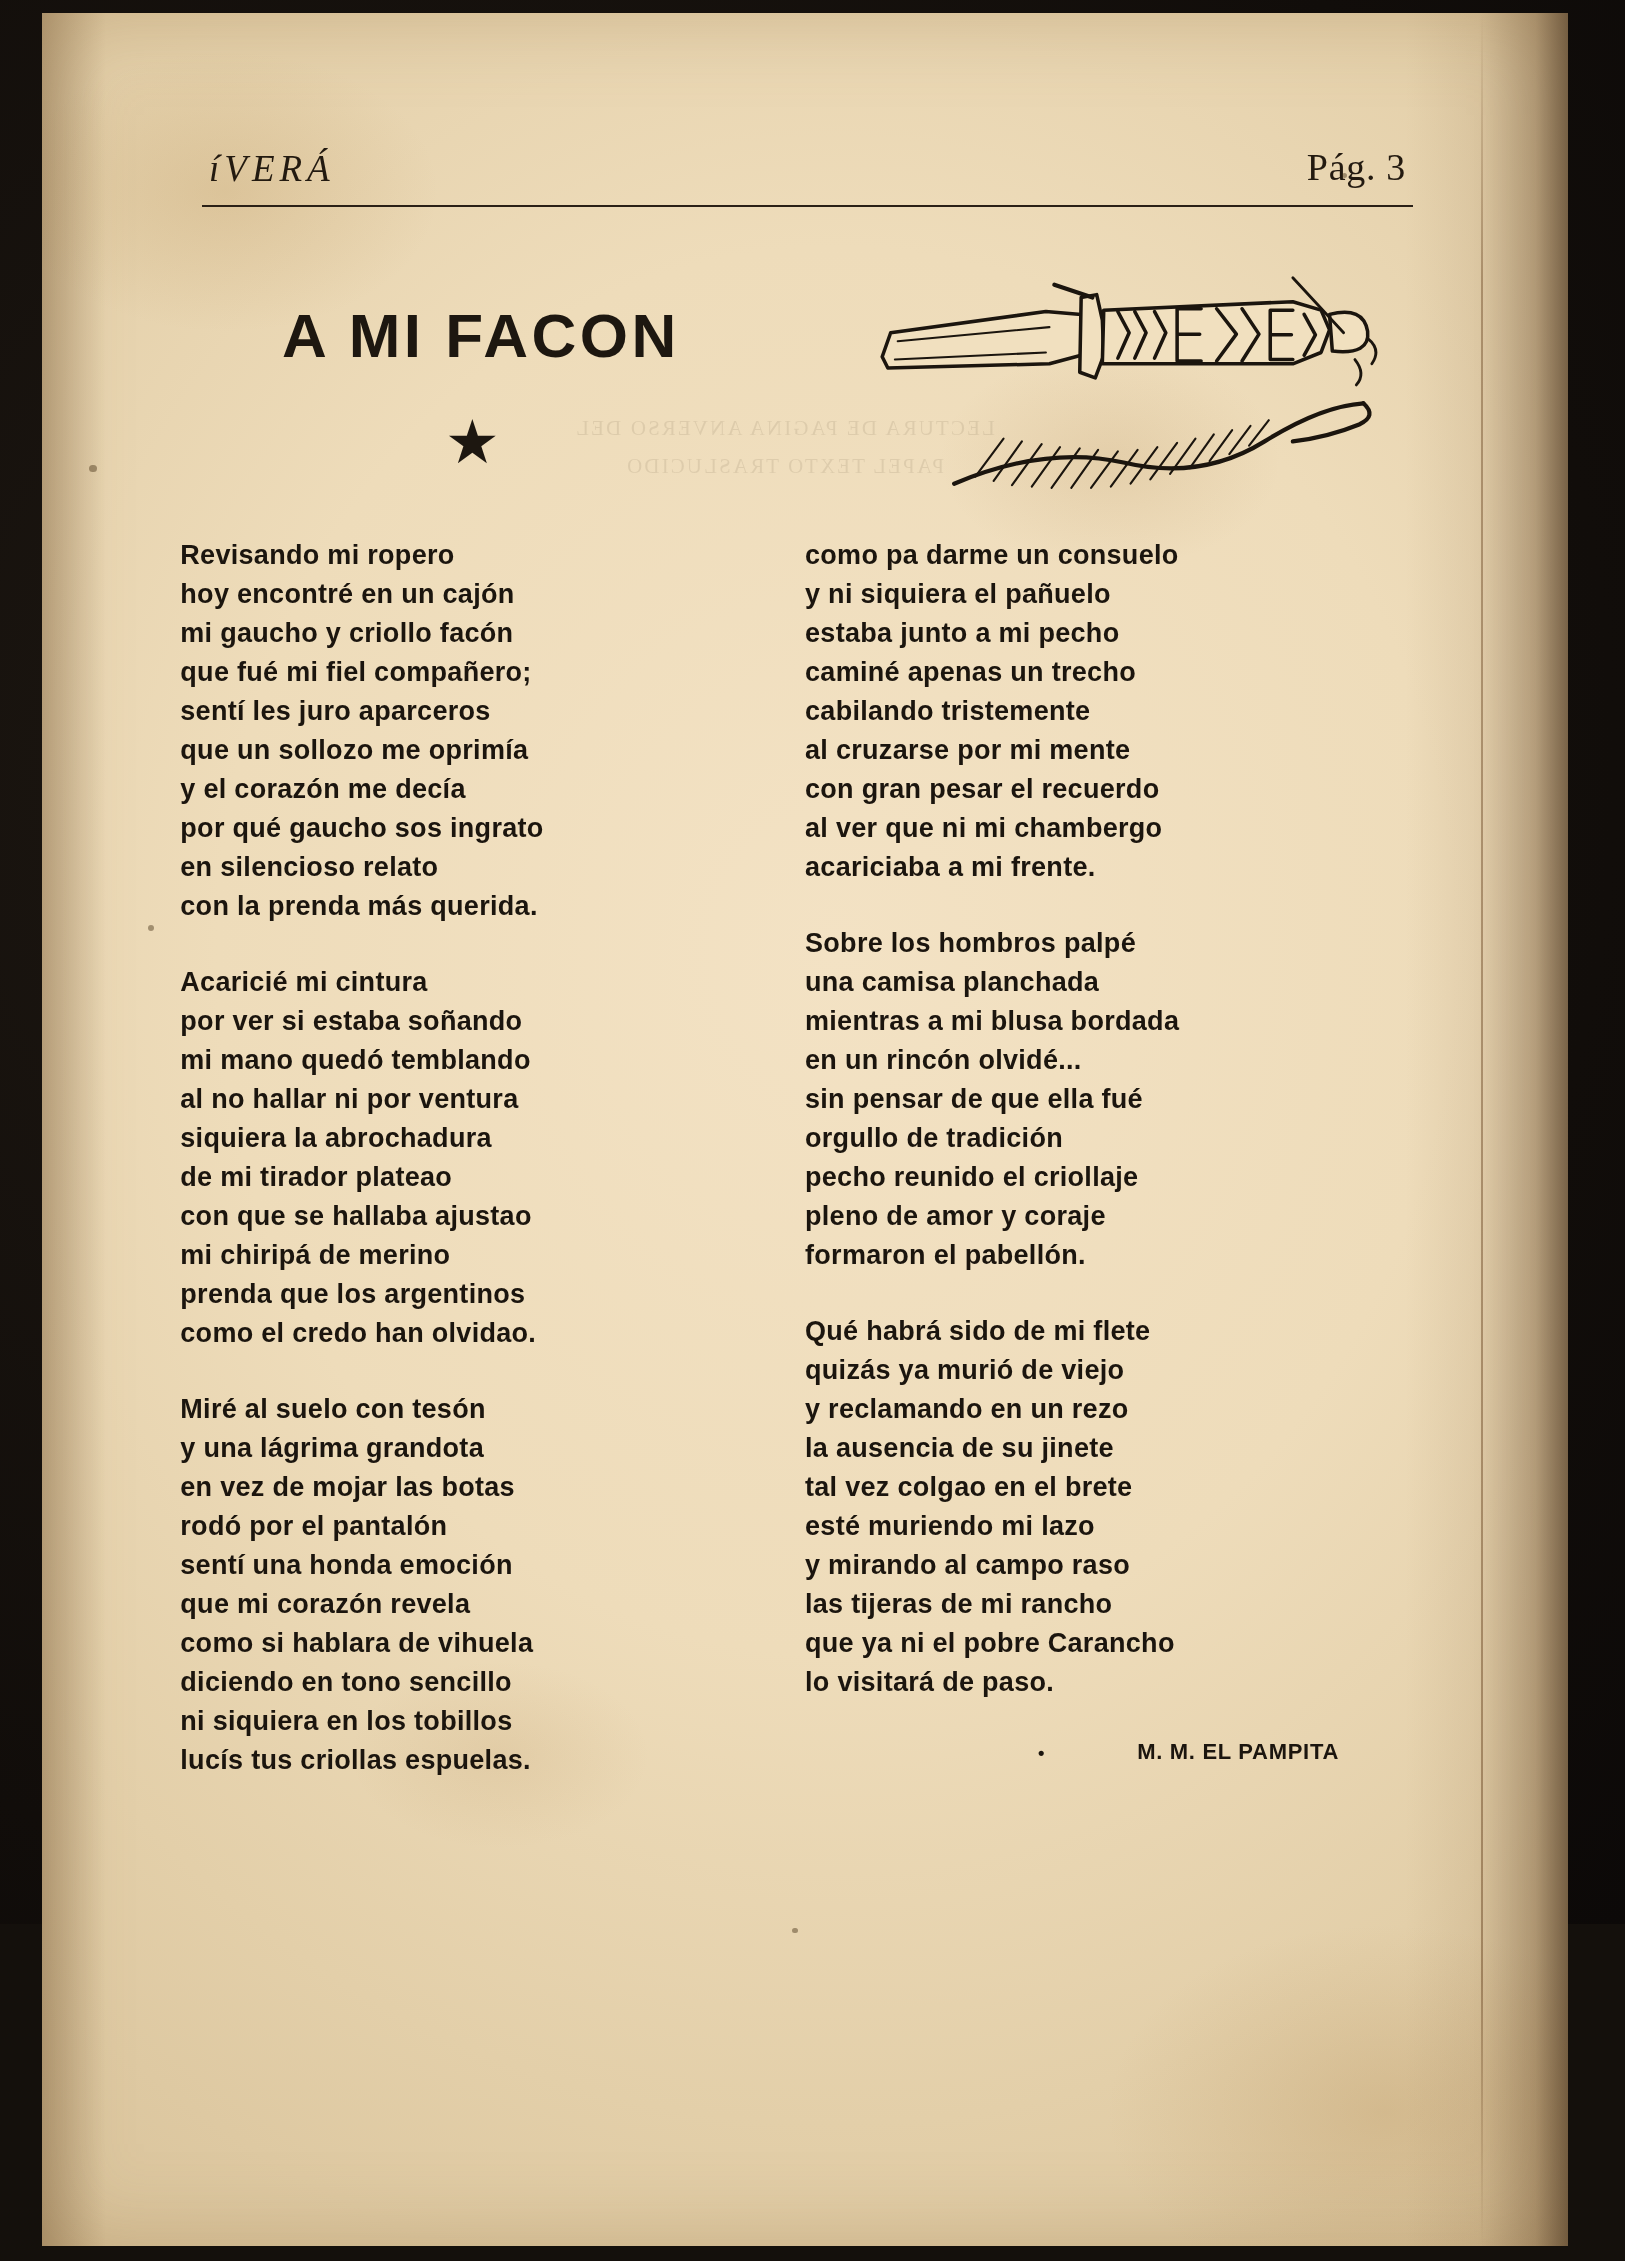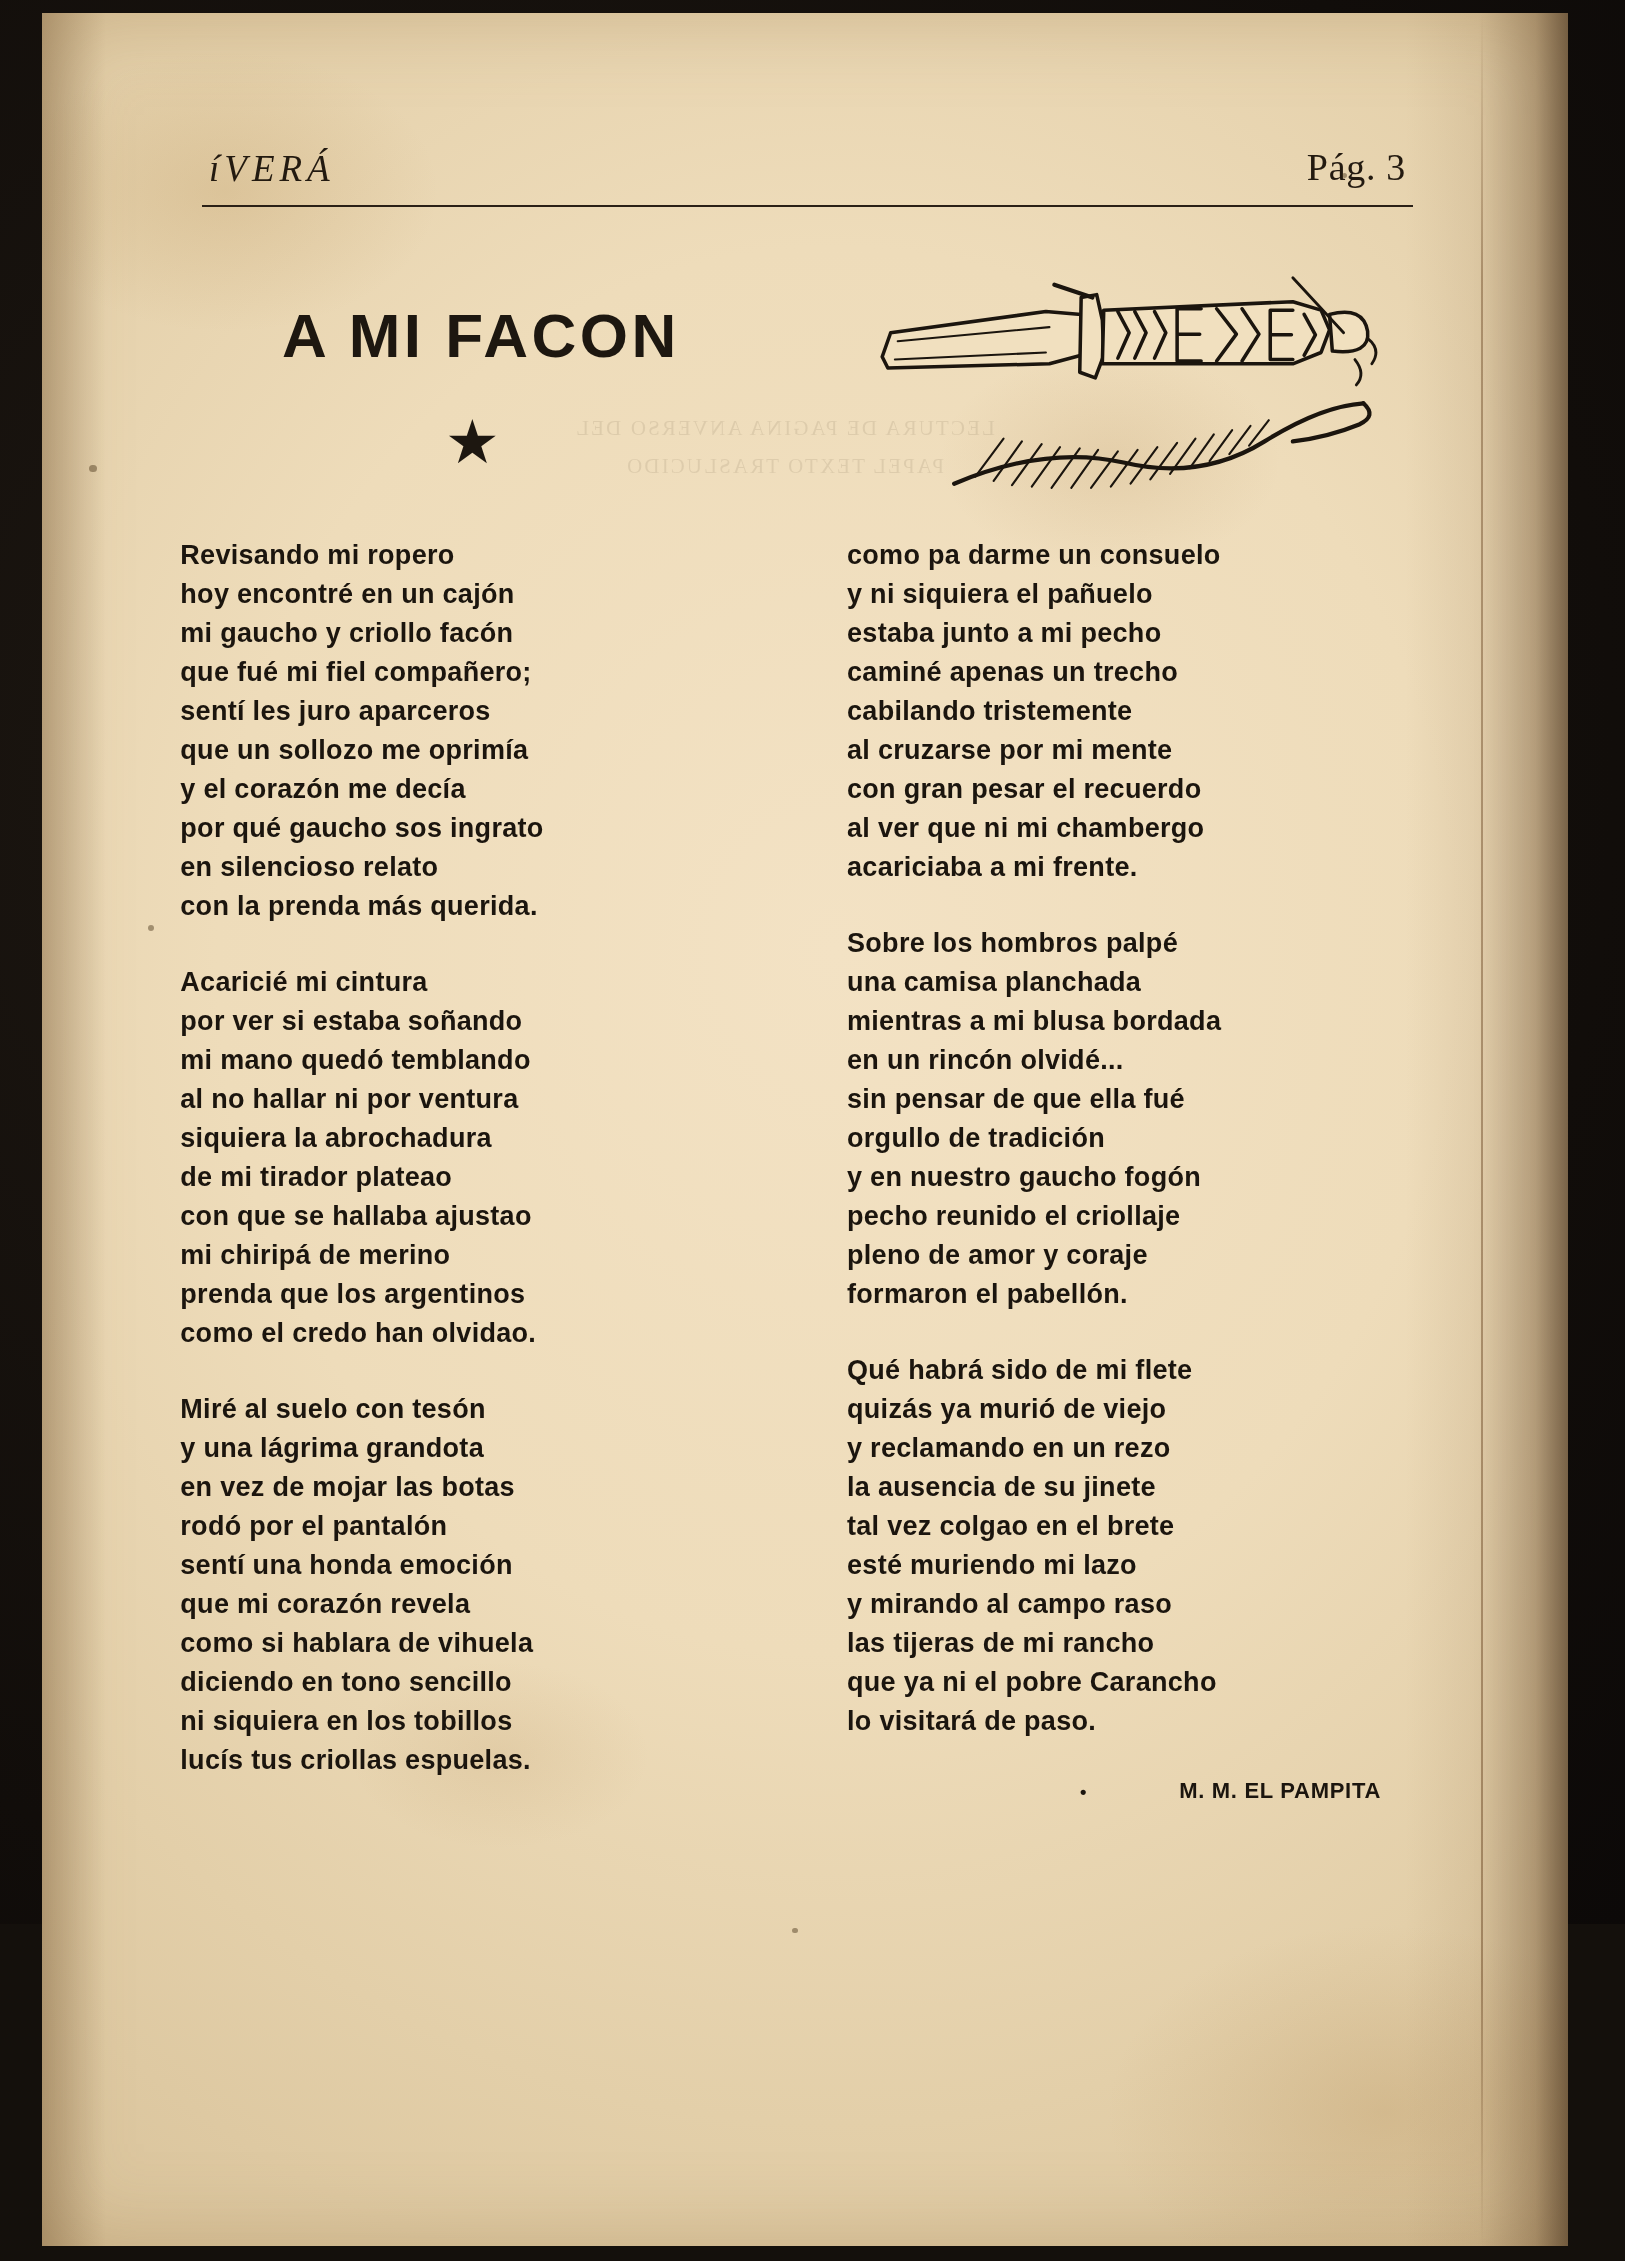--- a/index.html
+++ b/index.html
@@ -173,21 +173,21 @@
     height: 254px;
   }
 
   
   #columns {
     position: absolute;
     top: 396px;
     left: 0;
     width: 1244px;
     display: flex;
-    gap: 120px;
+    gap: 78px;
   }
   .col {
     width: 558px;
   }
   .stanza {
     margin: 0 0 37px 0;
   }
   .stanza .line {
     font-family: "Liberation Sans", sans-serif;
     font-weight: bold;
@@ -349,21 +349,20 @@
             <div class="line">al ver que ni mi chambergo</div>
             <div class="line">acariciaba a mi frente.</div>
           </div>
           <div class="stanza">
             <div class="line">Sobre los hombros palpé</div>
             <div class="line">una camisa planchada</div>
             <div class="line">mientras a mi blusa bordada</div>
             <div class="line">en un rincón olvidé...</div>
             <div class="line">sin pensar de que ella fué</div>
             <div class="line">orgullo de tradición</div>
-            <div class="line">y en nuestro gaucho fogón</div>
             <div class="line">pecho reunido el criollaje</div>
             <div class="line">pleno de amor y coraje</div>
             <div class="line">formaron el pabellón.</div>
           </div>
           <div class="stanza">
             <div class="line">Qué habrá sido de mi flete</div>
             <div class="line">quizás ya murió de viejo</div>
             <div class="line">y reclamando en un rezo</div>
             <div class="line">la ausencia de su jinete</div>
             <div class="line">tal vez colgao en el brete</div>

